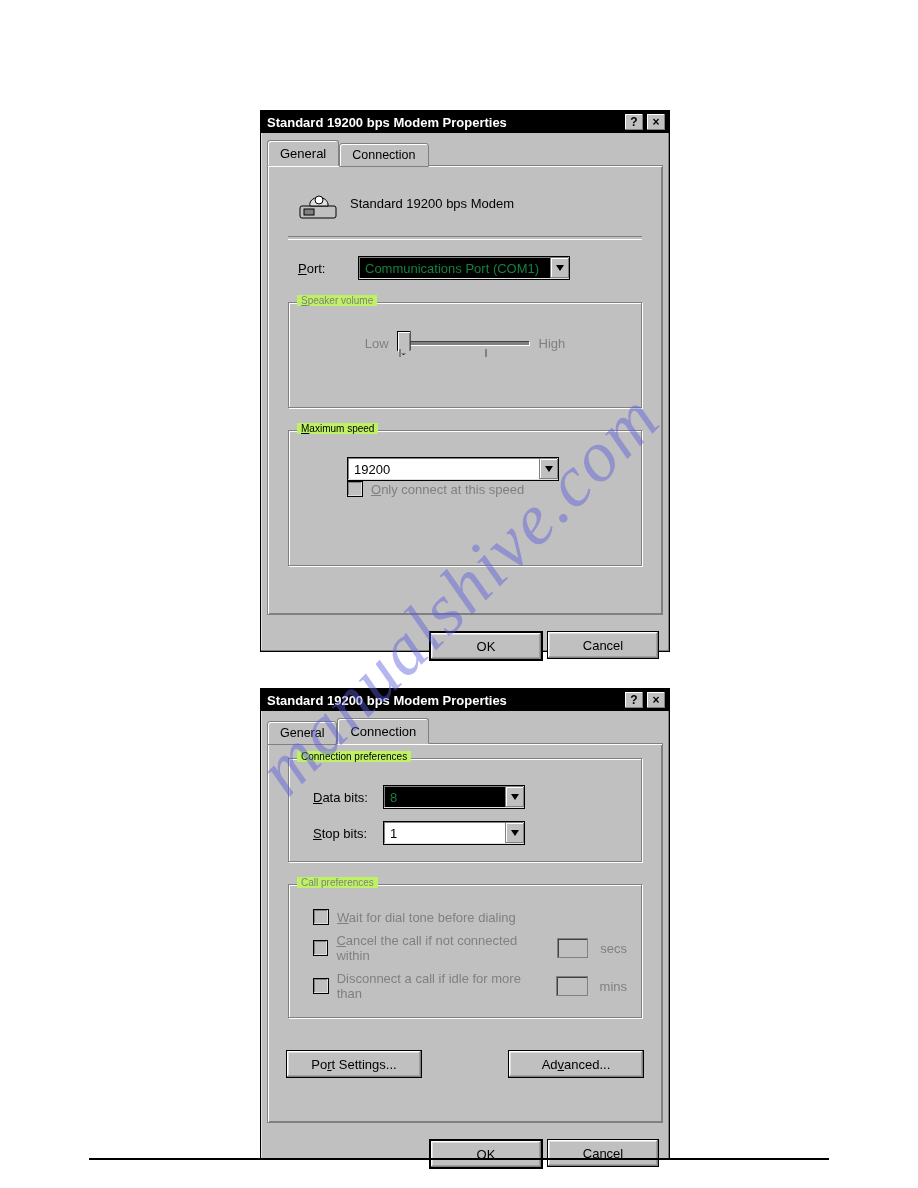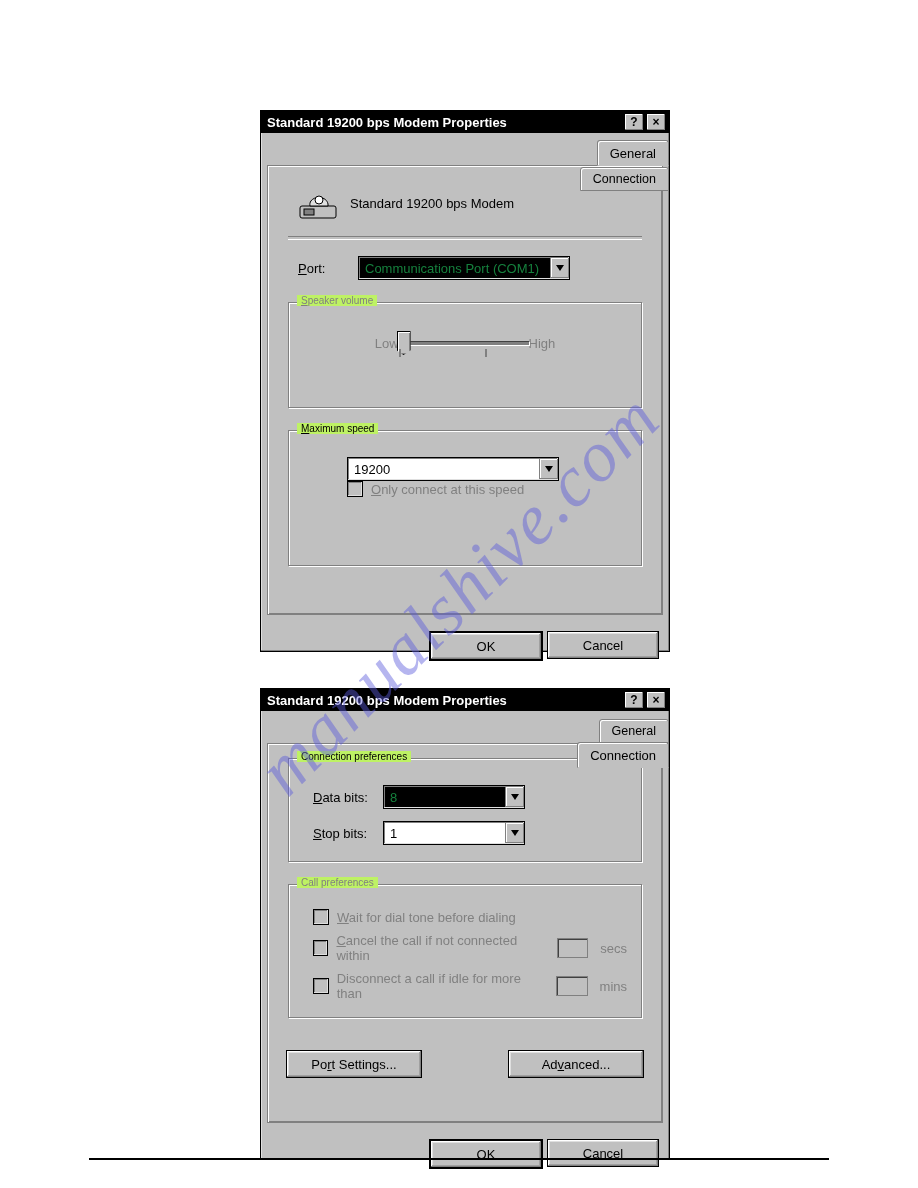--- a/index.html
+++ b/index.html
@@ -72,21 +72,20 @@
   }
 
   .tab-strip {
     display: flex;
     align-items: flex-end;
     height: 26px;
     margin-top: 6px;
     padding-left: 6px;
     position: relative;
     z-index: 2;
-    flex-direction: column;
   }
   .tab {
     padding: 4px 12px 4px 12px;
     background: #c0c0c0;
     border: 1px solid #808080;
     border-top-left-radius: 3px;
     border-top-right-radius: 3px;
     box-shadow: inset 1px 1px 0 #fff;
     margin-right: 0px;
     position: relative;
@@ -176,20 +175,21 @@
     top: -8px; left: 8px;
     background: #bef264;
     padding: 0 4px;
     font-size: 10px;
   }
   .disabled, .disabled * { color: #808080 !important; }
 
   .slider-row {
     display: flex;
     align-items: center;
+    gap: 10px;
     justify-content: center;
     height: 40px;
   }
   .slider-track {
     width: 130px; height: 4px;
     background: #808080;
     box-shadow: inset 1px 1px 0 #404040, 1px 1px 0 #fff;
     position: relative;
   }
   .slider-thumb {

